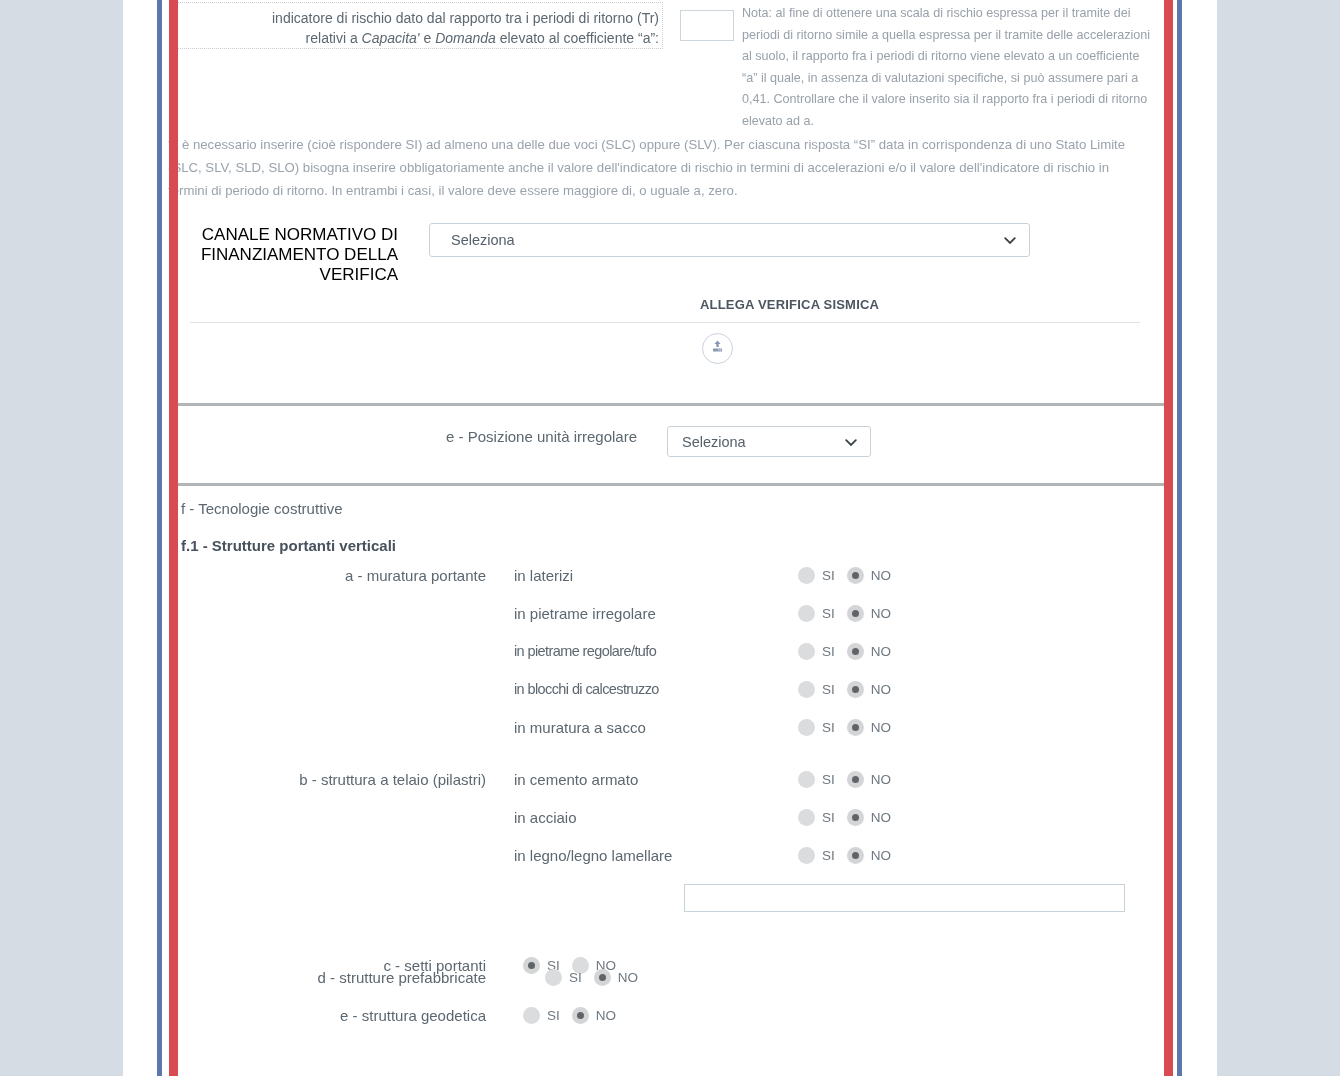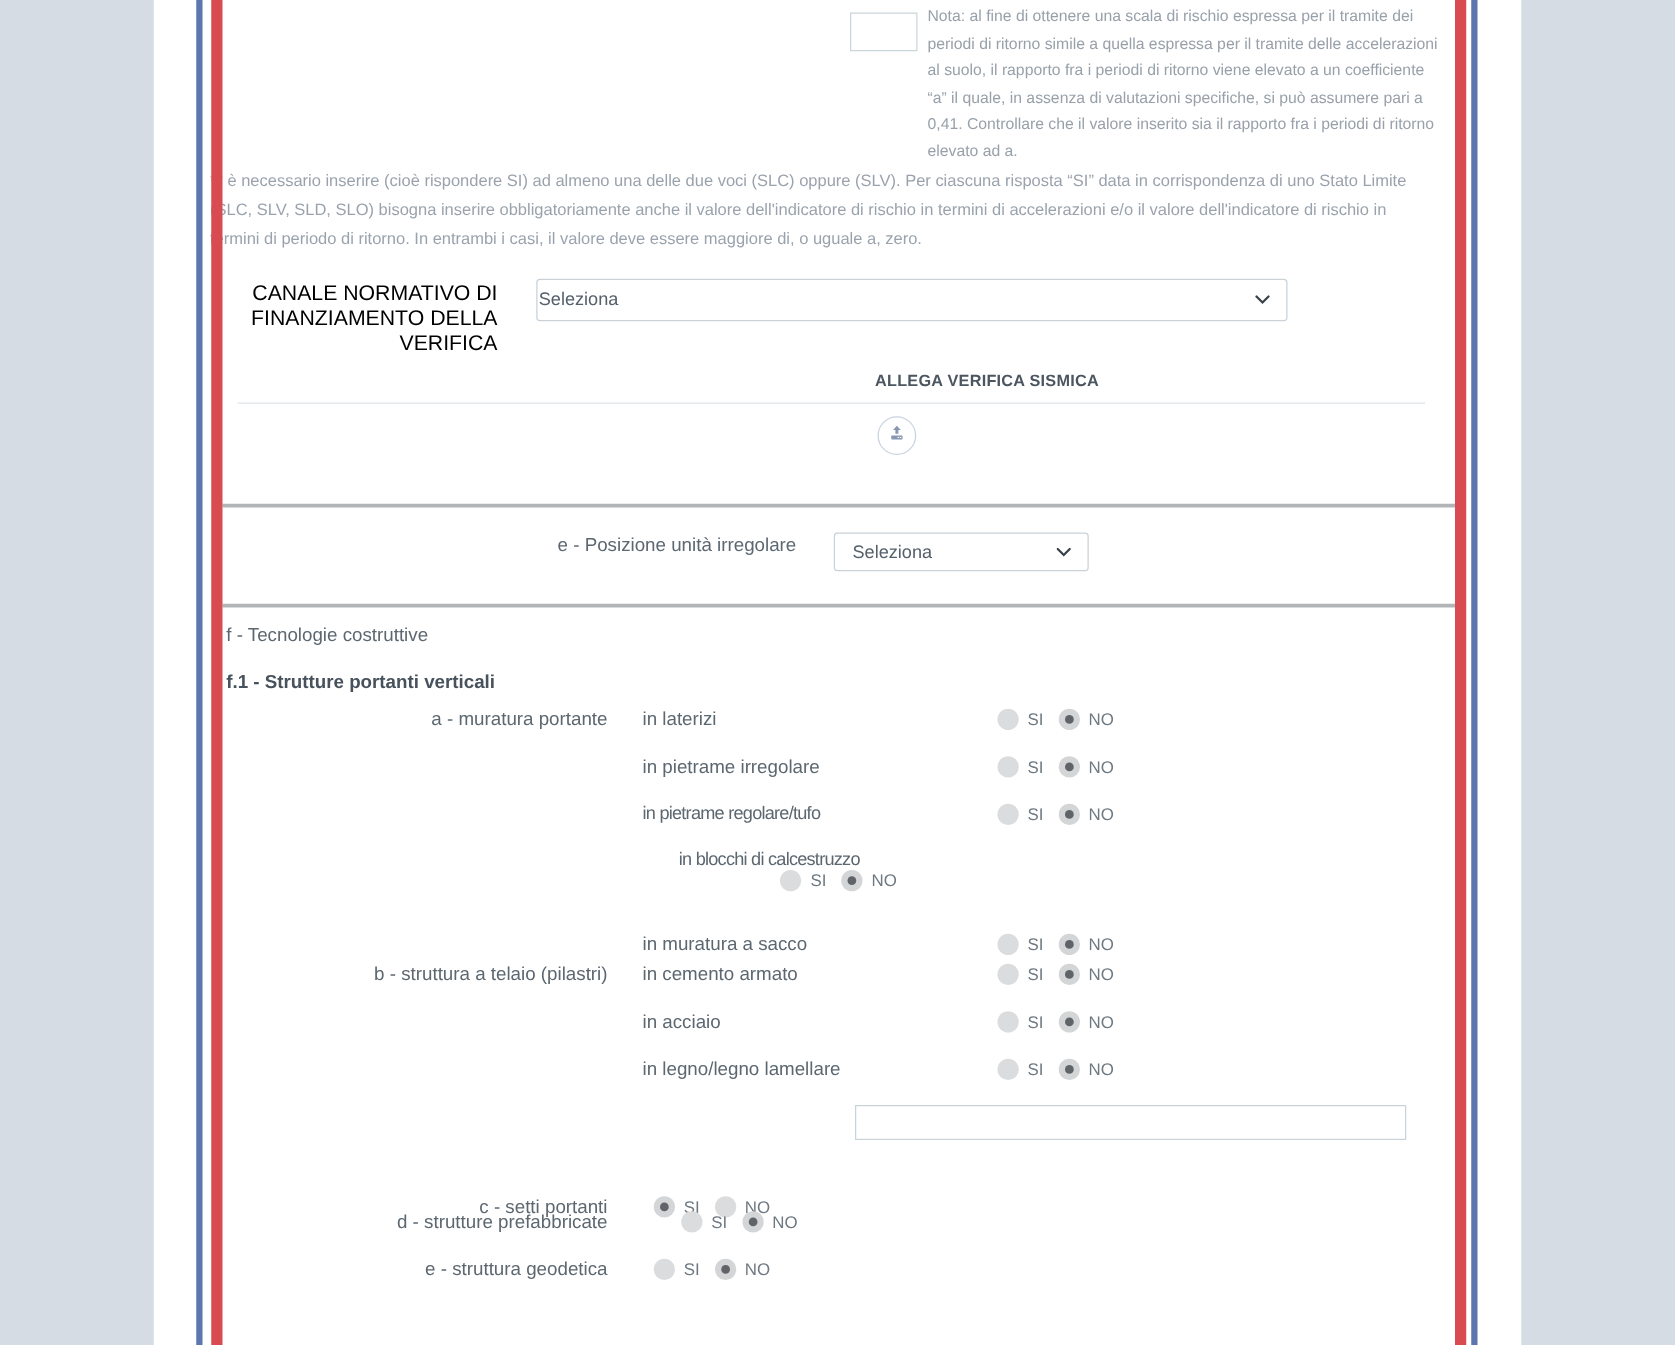--- a/index.html
+++ b/index.html
@@ -29,21 +29,21 @@
     font-size:12.6px; line-height:21.6px; color:#98a1aa; }
 
   .footnote { position:absolute; left:168px; top:133px; width:966px; z-index:5;
     font-size:13.2px; line-height:23px; color:#9aa3ad; }
 
   .canale-label { position:absolute; left:165px; top:225px; width:233px; text-align:right;
     font-size:17px; line-height:20px; color:#000000; }
 
   .select { position:absolute; background:#fff; border:1px solid #c9d2d9; border-radius:3px;
     display:flex; align-items:center; justify-content:space-between;
-    font-size:14.5px; color:#55606b; padding:0 13px 0 1px; cursor:pointer; }
+    font-size:14.5px; color:#55606b; padding:0 13px 0 21px; cursor:pointer; }
   .select.big   { left:429px; top:223px; width:601px; height:34px; }
   .select.small { left:667px; top:426px; width:204px; height:31px; padding-left:14px; }
 
   .allega-title { position:absolute; left:700px; top:297px; font-size:13px; font-weight:bold;
     color:#4c5661; letter-spacing:0.2px; }
 
   .thin-div { position:absolute; left:190px; top:322px; width:950px; height:1px; background:#e0e4e8; }
 
   .doc-label { position:absolute; left:178px; top:334px; width:498px; text-align:right;
     font-size:15px; color:#5c6770; }
@@ -78,20 +78,24 @@
 
   .altro-input { position:absolute; left:684px; top:884px; width:441px; height:28px;
     border:1px solid #c9d3da; background:#fff; outline:none; padding:0 6px; font-size:14px; color:#5c6770; }
 </style>
 </head>
 <body>
 
 <div class="stage">
   <div class="page"></div>
 
+  <div class="dotted-box">
+    <span>indicatore di rischio dato dal rapporto tra i periodi di ritorno (Tr)</span><br>
+    <span><span>relativi a </span><i>Capacita'</i><span> e </span><i>Domanda</i><span> elevato al coefficiente “a”:</span></span>
+  </div>
   <input class="risk-input" type="text" value="" style="">
 
   <div class="note">Nota: al fine di ottenere una scala di rischio espressa per il tramite dei periodi di ritorno simile a quella espressa per il tramite delle accelerazioni al suolo, il rapporto fra i periodi di ritorno viene elevato a un coefficiente “a” il quale, in assenza di valutazioni specifiche, si può assumere pari a 0,41. Controllare che il valore inserito sia il rapporto fra i periodi di ritorno elevato ad a.</div>
 
   <div class="footnote">** è necessario inserire (cioè rispondere SI) ad almeno una delle due voci (SLC) oppure (SLV). Per ciascuna risposta “SI” data in corrispondenza di uno Stato Limite (SLC, SLV, SLD, SLO) bisogna inserire obbligatoriamente anche il valore dell'indicatore di rischio in termini di accelerazioni e/o il valore dell'indicatore di rischio in termini di periodo di ritorno. In entrambi i casi, il valore deve essere maggiore di, o uguale a, zero.</div>
 
   <div class="canale-label">
     <span>CANALE NORMATIVO DI</span><br>
     <span>FINANZIAMENTO DELLA VERIFICA</span>
   </div>
@@ -151,31 +155,31 @@
   <div class="row" style="top:642px;">
     <span class="gl"></span>
     <span class="sl cond">in pietrame regolare/tufo</span>
     <span class="rp">
       <span class="radio off"></span>
         <span class="rlab">SI</span>
         <span class="radio sel"></span>
         <span class="rlab">NO</span>
     </span>
   </div>
-  <div class="row" style="top:680px;flex-direction:column;">
+  <div class="row" style="top:680px;">
     <span class="gl"></span>
     <span class="sl cond">in blocchi di calcestruzzo</span>
     <span class="rp">
       <span class="radio off"></span>
         <span class="rlab">SI</span>
         <span class="radio sel"></span>
         <span class="rlab">NO</span>
     </span>
   </div>
-  <div class="row" style="top:746px;">
+  <div class="row" style="top:718px;">
     <span class="gl"></span>
     <span class="sl">in muratura a sacco</span>
     <span class="rp">
       <span class="radio off"></span>
         <span class="rlab">SI</span>
         <span class="radio sel"></span>
         <span class="rlab">NO</span>
     </span>
   </div>
 

